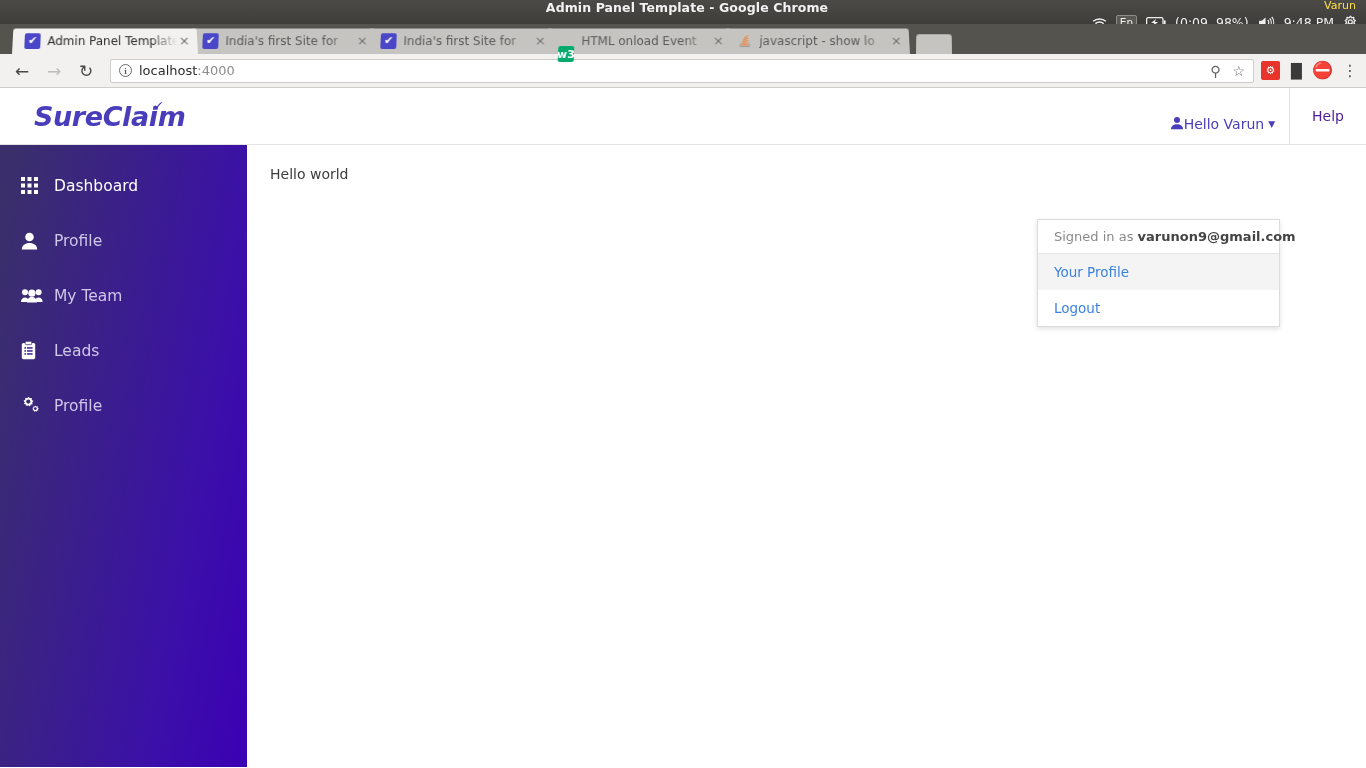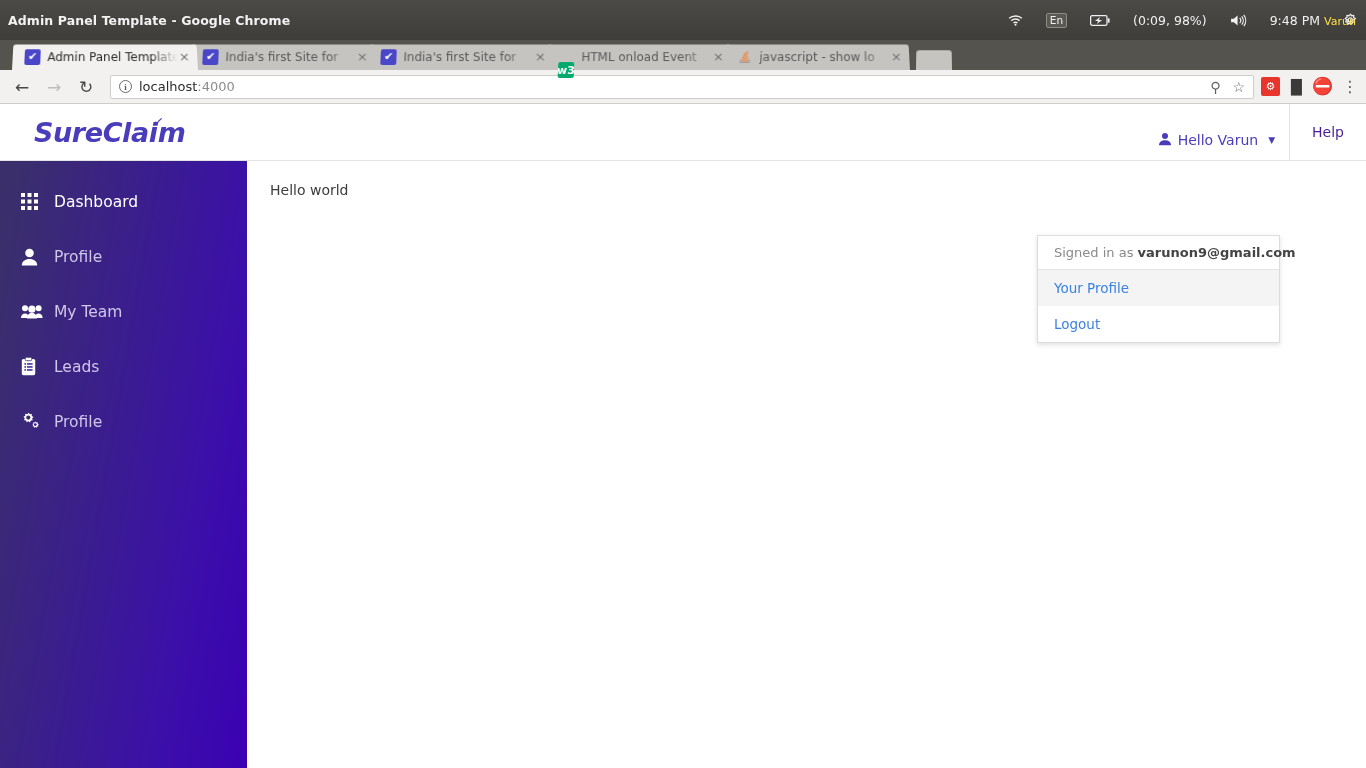--- a/index.html
+++ b/index.html
@@ -5,38 +5,39 @@
   * { box-sizing: border-box; margin: 0; padding: 0; }
   html, body {
     width: 1366px; height: 768px;
     overflow: hidden;
     font-family: "DejaVu Sans", "Liberation Sans", sans-serif;
     background: #ffffff;
   }
 
   
   #os-bar {
-    height: 40px; width: 100%;
+    height: 24px; width: 100%;
     background: linear-gradient(to bottom, #4c4a46 0%, #3f3d39 100%);
     display: flex; align-items: center;
     color: #ffffff;
     font-size: 12.5px;
     position: relative;
+    flex-direction: column;
   }
   #os-title {
     font-weight: bold;
     margin-left: 8px;
     font-size: 12.5px;
     letter-spacing: 0.1px;
     color: #f2f2f2;
   }
   #os-indicators {
     margin-left: auto;
     display: flex; align-items: center;
-    gap: 23px;
+    gap: 9px;
     padding-right: 8px;
     font-size: 12.5px;
     color: #f0f0f0;
   }
   .osi { display: flex; align-items: center; }
   .kbd-box {
     border: 1px solid #8f8d88;
     background: #5b5953;
     border-radius: 2px;
     font-size: 10.5px;
@@ -210,21 +211,20 @@
     font-weight: bold;
     transform: rotate(8deg);
   }
   #header-right {
     margin-left: auto;
     display: flex; align-items: center;
     height: 100%;
   }
   #user-menu-trigger {
     display: flex; align-items: center;
-    gap: 6px;
     color: #4a3dbb;
     font-size: 14px;
     padding: 16px 14px 0 10px;
     cursor: pointer;
     height: 100%;
   }
   #user-menu-trigger .caret {
     font-size: 9px;
     color: #4a3dbb;
     margin-left: 4px;

